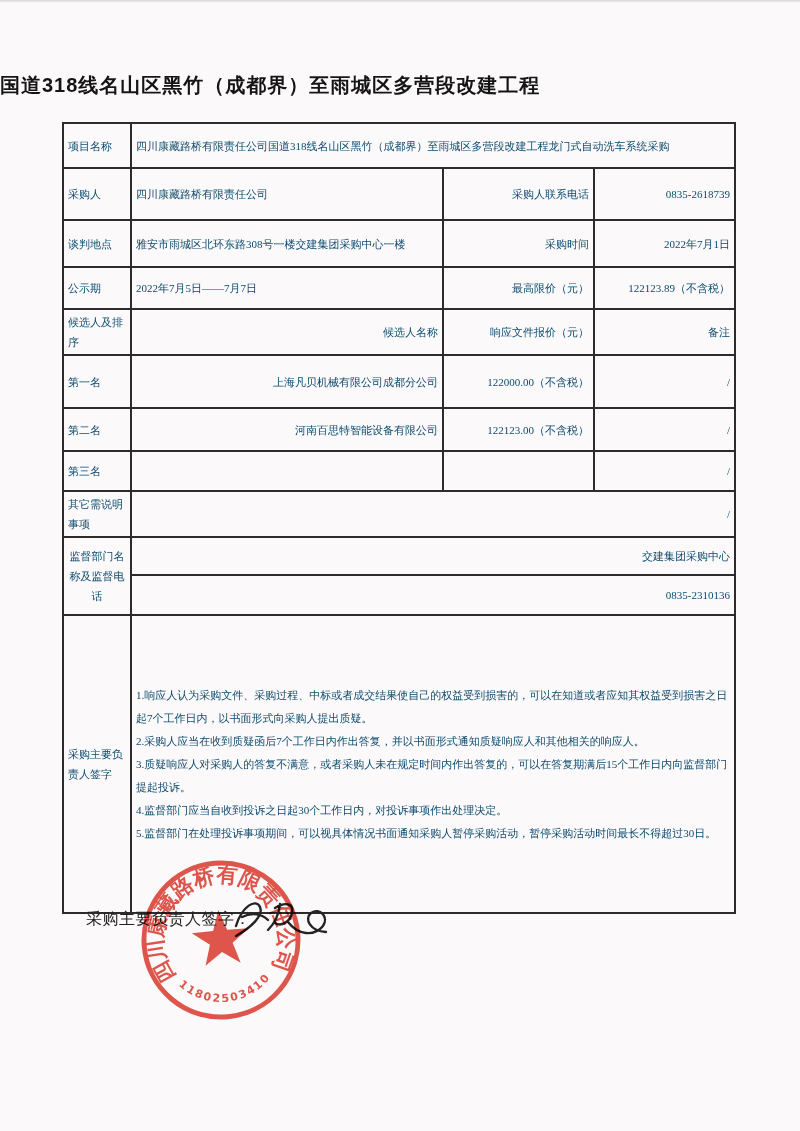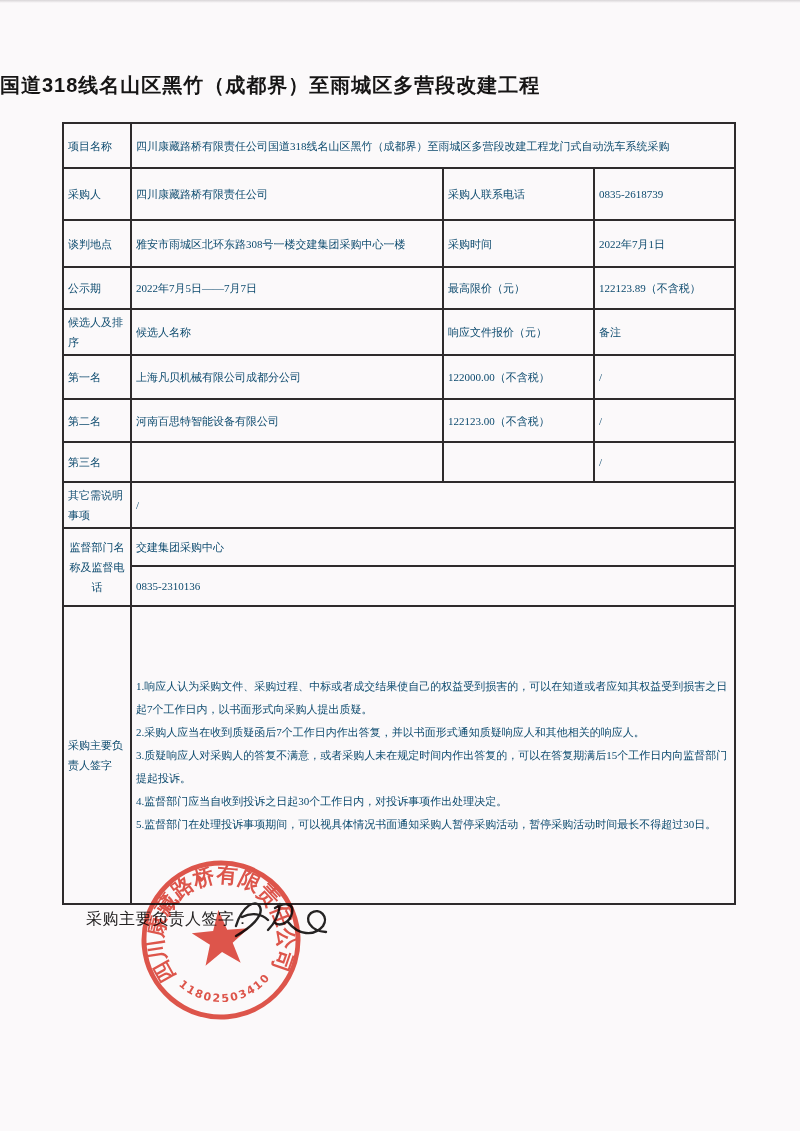--- a/index.html
+++ b/index.html
@@ -23,21 +23,21 @@
     border-collapse:collapse;table-layout:fixed;
     font-size:11px;color:#0c4a6e;
   }
   table.doc td{
     border:2px solid #2e2b2c;
     padding:2px 4px;vertical-align:middle;line-height:20px;
     word-break:break-all;
   }
   td.lbl{text-align:left;padding:1px 2px 1px 3px;}
   td.lbl-c{text-align:center;padding:1px 1px;}
-  td.c{text-align:left;}
+  td.c{text-align:right;}
   td.l{text-align:left;}
   td.obj-cell{padding:6px 8px;}
   .obj-item{line-height:23px;text-align:left;}
   .sign-line{
     position:absolute;left:62px;top:908px;font-size:16px;line-height:22px;
     color:#242222;letter-spacing:.5px;padding-left:24px;
   }
   .signature-svg{position:absolute;left:222px;top:892px;z-index:4;}
   .seal-svg{
     position:absolute;left:121px;top:840px;z-index:5;
@@ -87,21 +87,21 @@
       <td class="l">2022年7月5日——7月7日</td>
       <td class="c">最高限价（元）</td>
       <td class="c">122123.89（不含税）</td>
     </tr>
     <tr style="height:45px">
       <td class="lbl">候选人及排序</td>
       <td class="c">候选人名称</td>
       <td class="c">响应文件报价（元）</td>
       <td class="c">备注</td>
     </tr>
-    <tr style="height:44px">
+    <tr style="height:53px">
       <td class="lbl">第一名</td>
       <td class="c">上海凡贝机械有限公司成都分公司</td>
       <td class="c">122000.00（不含税）</td>
       <td class="c">/</td>
     </tr>
     <tr style="height:43px">
       <td class="lbl">第二名</td>
       <td class="c">河南百思特智能设备有限公司</td>
       <td class="c">122123.00（不含税）</td>
       <td class="c">/</td>

